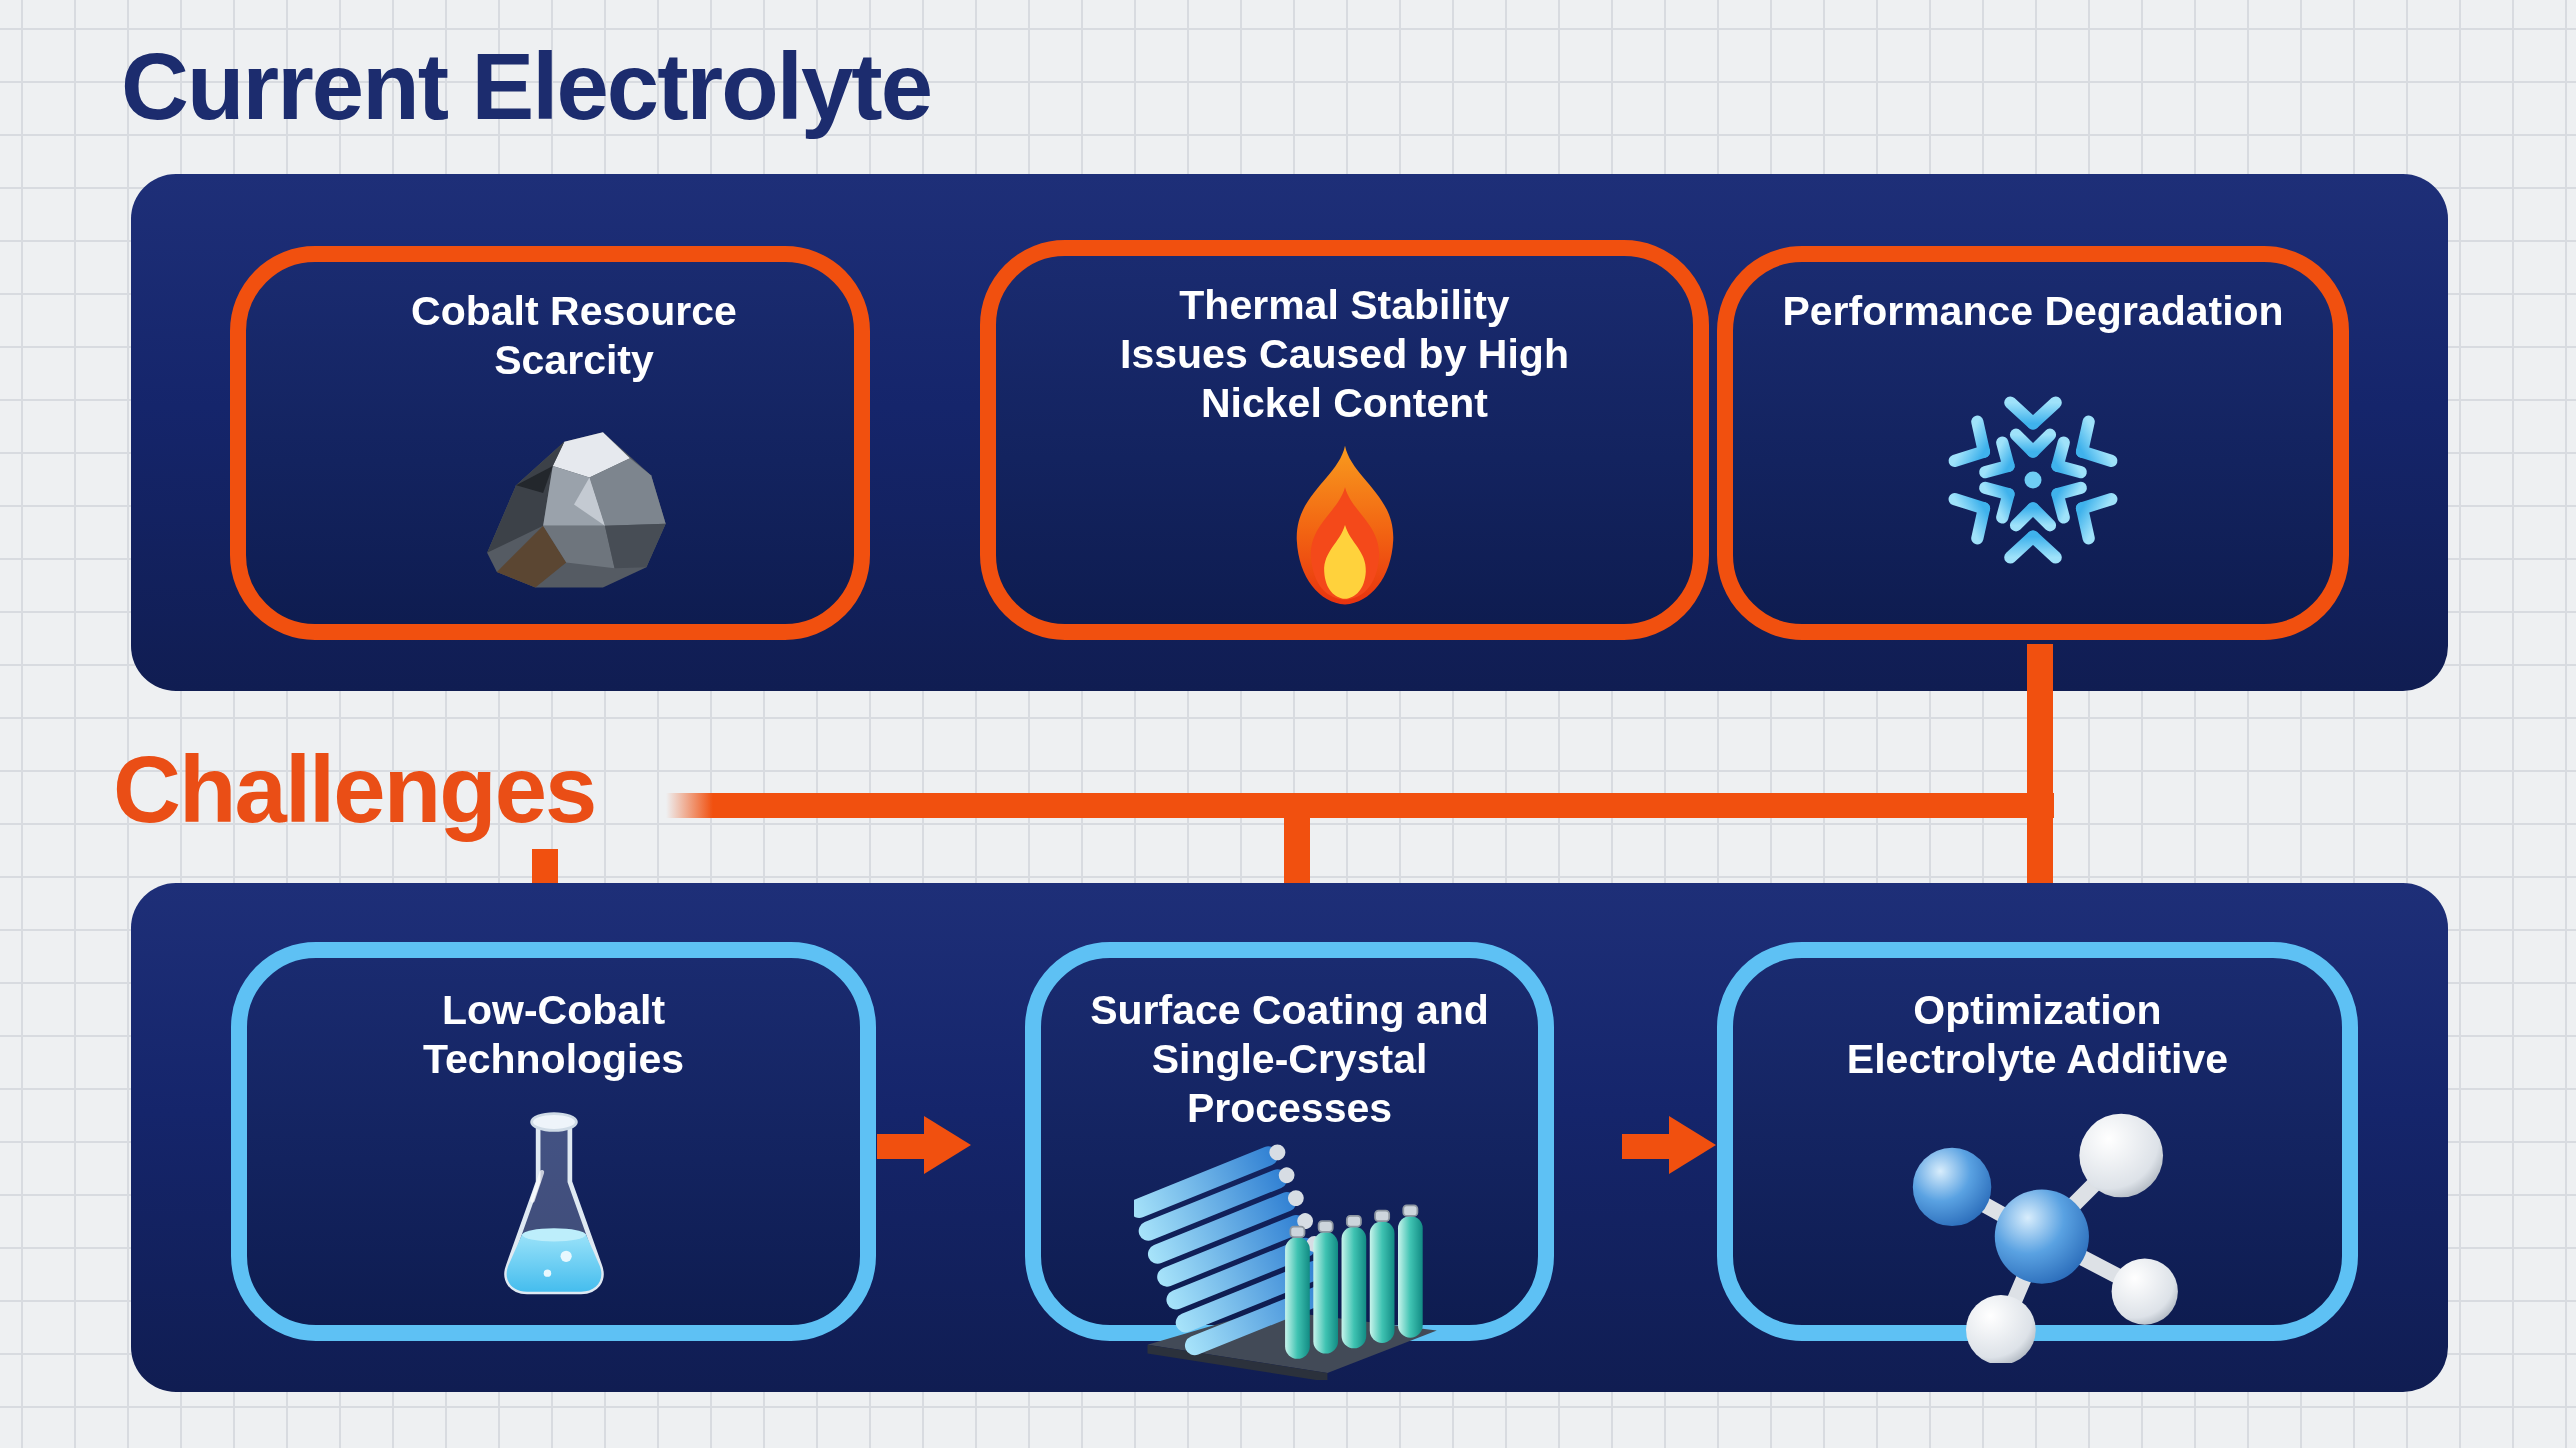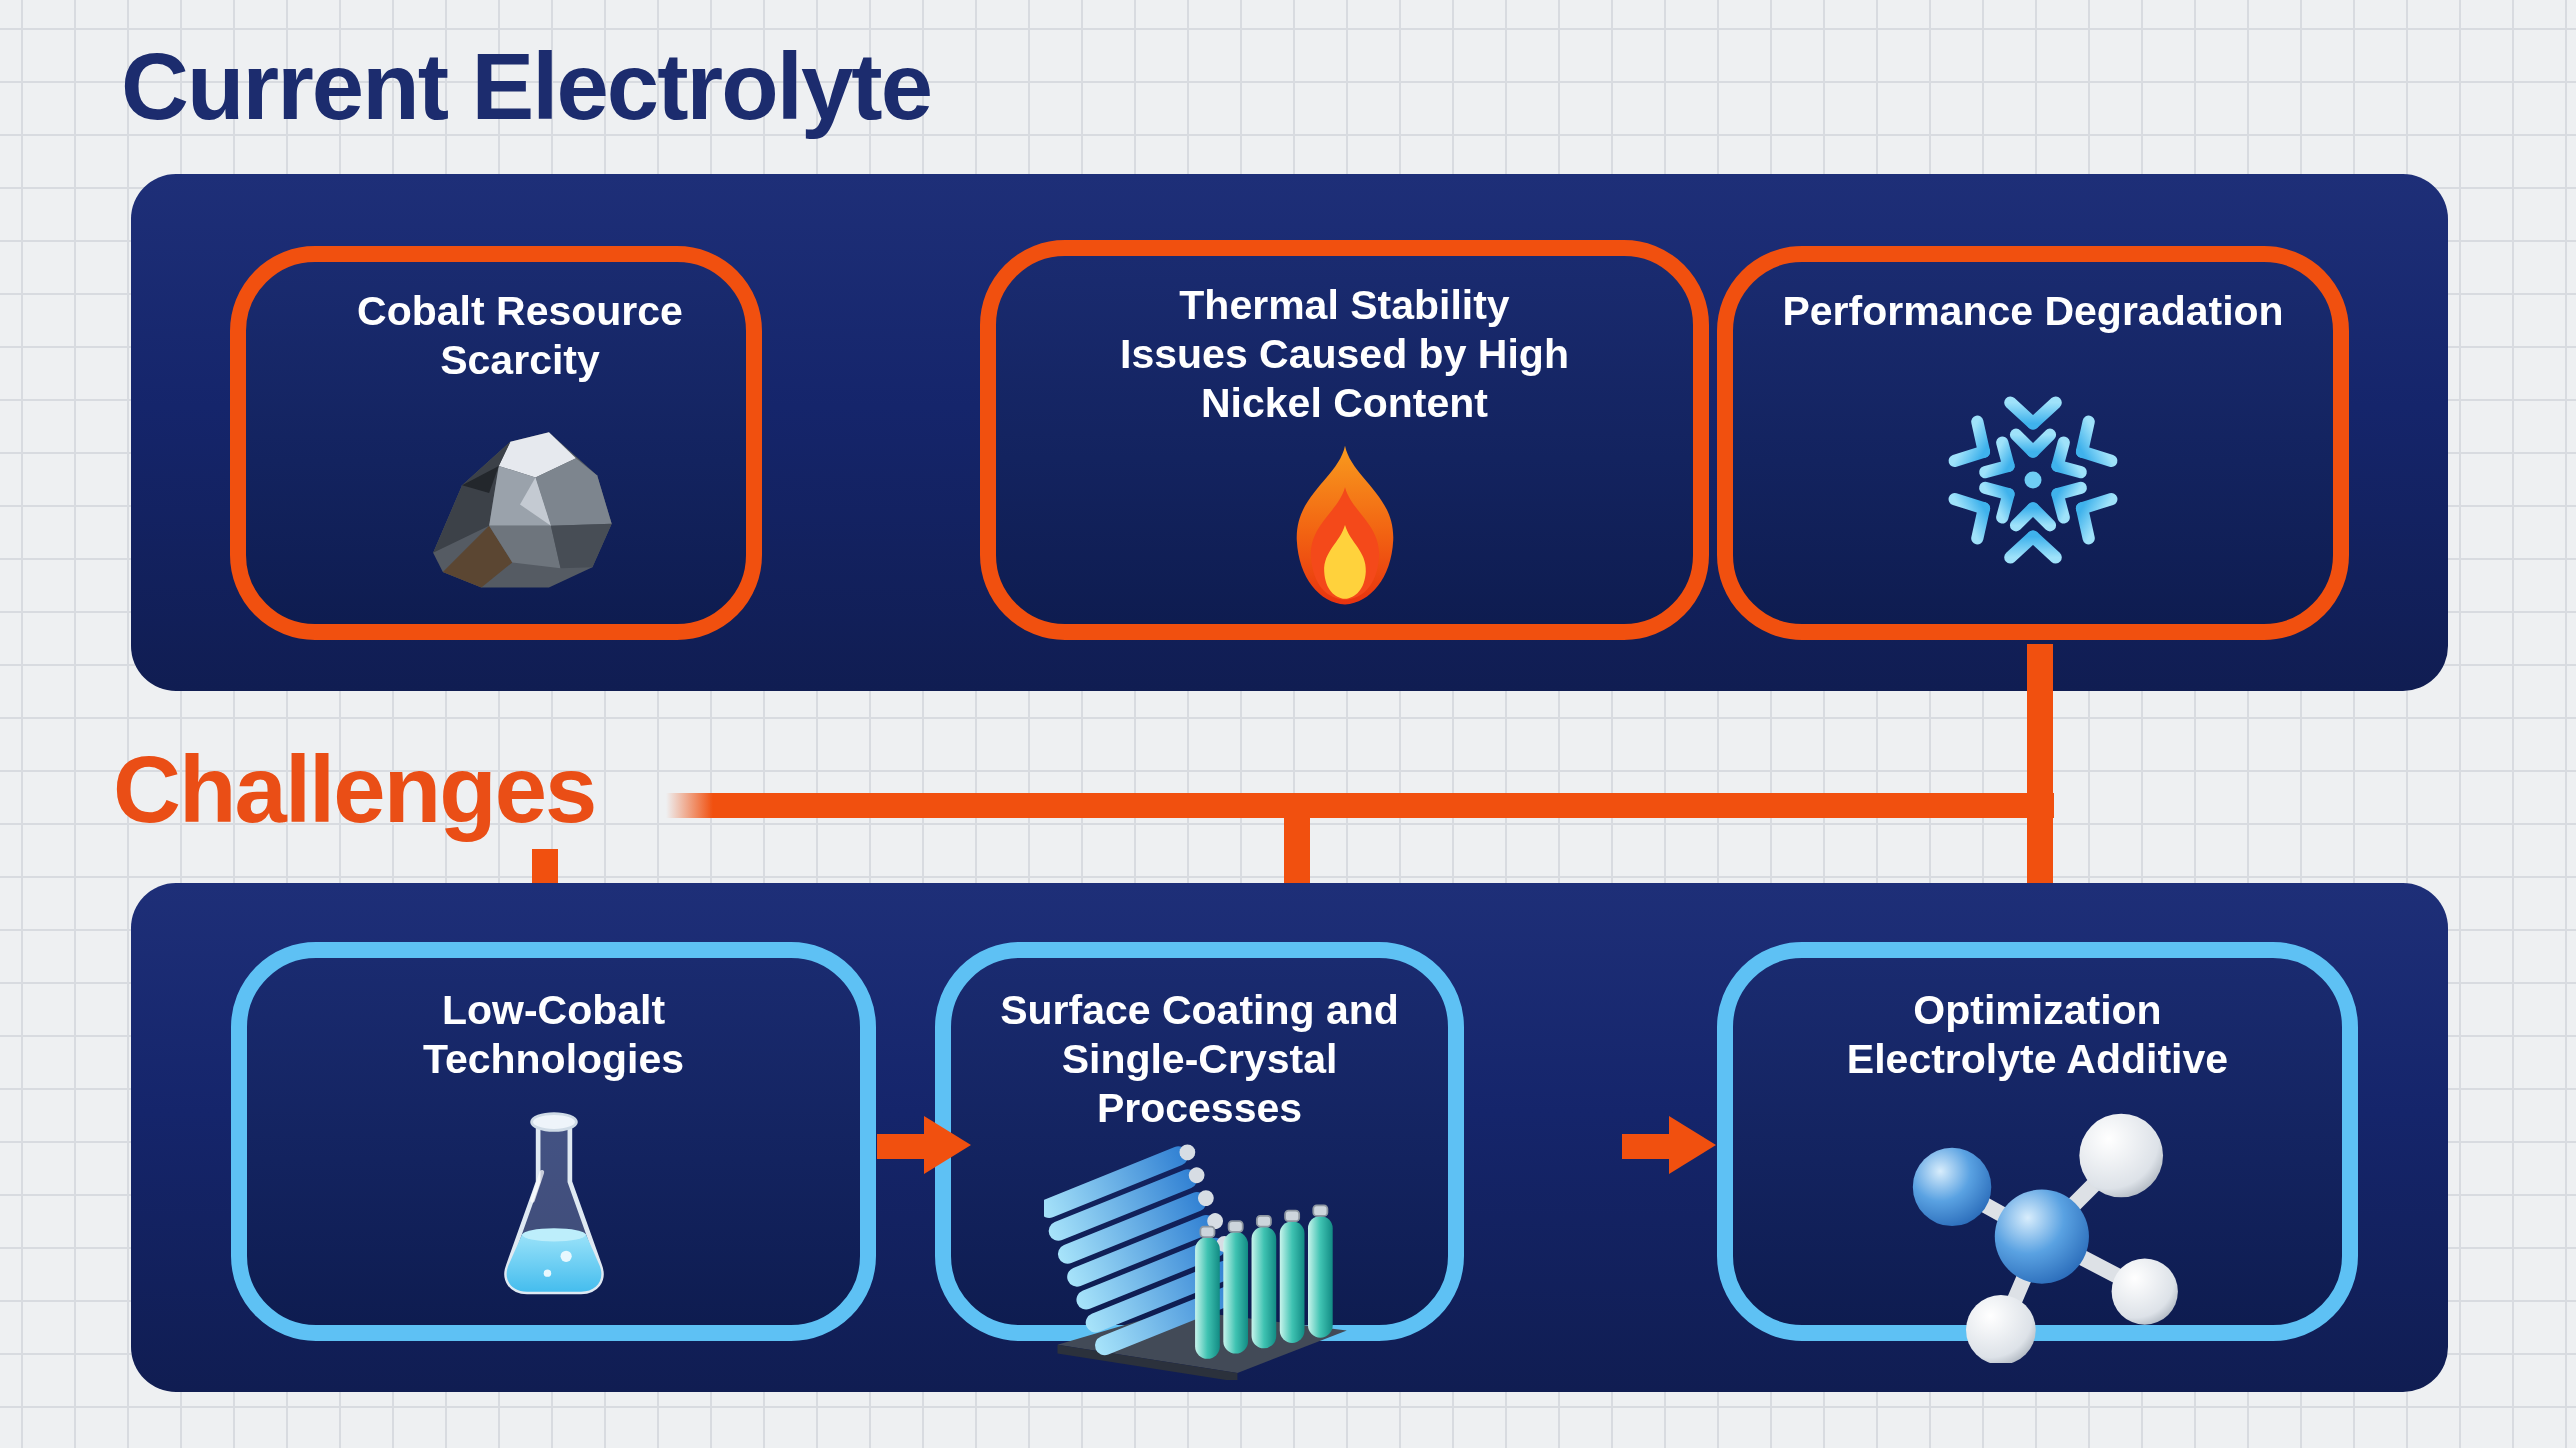--- a/index.html
+++ b/index.html
@@ -33,26 +33,26 @@
   .box-orange{border:16px solid #f1500f;}
   .box-blue{border:16px solid #5ec1f4;}
   .box-label{
     color:#ffffff;font-weight:bold;font-size:41px;line-height:49px;
     text-align:center;padding:24.5px 13.2px 0 13.2px;
   }
   .sol .box-label{padding-top:28px;}
   .box-label span{display:block;}
   .box-icon{flex:1;display:flex;align-items:center;justify-content:center;width:100%;}
   
-  .cb1{left:99px;top:72px;width:532px;height:394px;padding-left:48px;}
+  .cb1{left:99px;top:72px;width:640px;height:394px;padding-left:48px;}
   .cb2{left:849px;top:66px;width:729px;height:400px;}
   .cb3{left:1586px;top:72px;width:632px;height:394px;}
   
   .sb1{left:100px;top:59px;width:645px;height:399px;}
-  .sb2{left:804px;top:59px;width:529px;height:399px;}
+  .sb2{left:894px;top:59px;width:529px;height:399px;}
   .sb3{left:1586px;top:59px;width:641px;height:399px;}
   
   .h-line{
     position:absolute;left:666px;top:793px;width:1388px;height:24.5px;
     background:linear-gradient(90deg,rgba(241,80,15,0),#f1500f 47px);
   }
   .v-shaft{position:absolute;width:26.4px;background:#f1500f;}
   .shaft-1{left:532px;top:849px;height:49px;}
   .shaft-2{left:1284px;top:803px;height:94px;}
   .shaft-3{left:2027px;top:644px;height:254px;}

